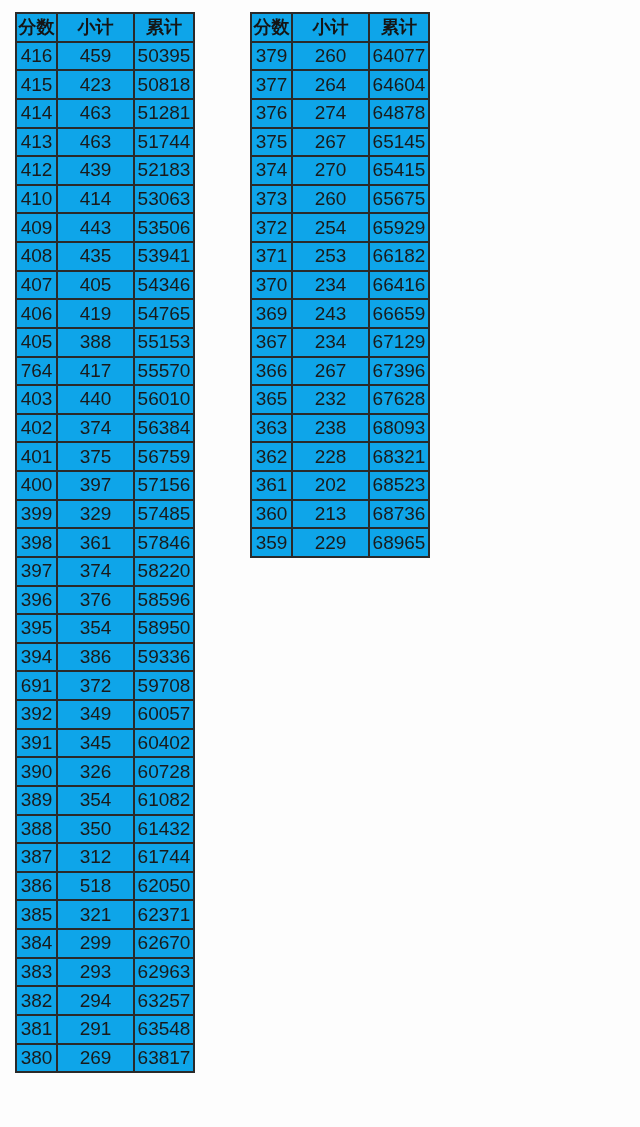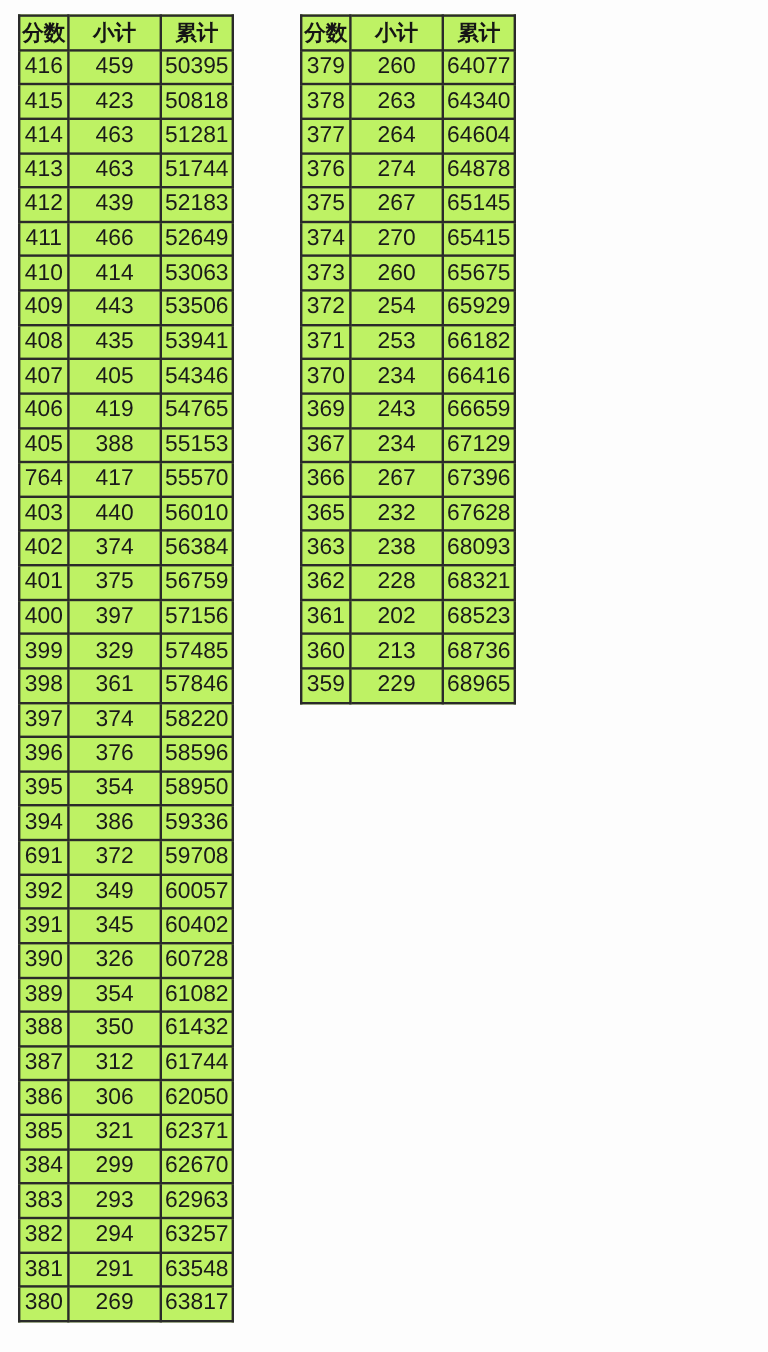--- a/index.html
+++ b/index.html
@@ -12,21 +12,21 @@
     background: #fdfdfd;
     font-family: "Liberation Sans", "DejaVu Sans", sans-serif;
     position: relative;
     overflow: hidden;
   }
   .score-table {
     position: absolute;
     top: 12px;
     border-collapse: collapse;
     table-layout: fixed;
-    background: #bef264;
+    background: #0ea5e9;
   }
   .score-table.left  { left: 15px; }
   .score-table.right { left: 250px; }
   .score-table col.c-score    { width: 41px; }
   .score-table col.c-subtotal { width: 77px; }
   .score-table col.c-cum      { width: 60px; }
   .score-table th,
   .score-table td {
     border: 2px solid #2a2a2a;
     text-align: center;
@@ -83,25 +83,20 @@
         <td>413</td>
         <td>463</td>
         <td>51744</td>
       </tr>
       <tr>
         <td>412</td>
         <td>439</td>
         <td>52183</td>
       </tr>
       <tr>
-        <td>411</td>
-        <td>466</td>
-        <td>52649</td>
-      </tr>
-      <tr>
         <td>410</td>
         <td>414</td>
         <td>53063</td>
       </tr>
       <tr>
         <td>409</td>
         <td>443</td>
         <td>53506</td>
       </tr>
       <tr>
@@ -209,21 +204,21 @@
         <td>350</td>
         <td>61432</td>
       </tr>
       <tr>
         <td>387</td>
         <td>312</td>
         <td>61744</td>
       </tr>
       <tr>
         <td>386</td>
-        <td>306</td>
+        <td>518</td>
         <td>62050</td>
       </tr>
       <tr>
         <td>385</td>
         <td>321</td>
         <td>62371</td>
       </tr>
       <tr>
         <td>384</td>
         <td>299</td>
@@ -265,25 +260,20 @@
       <th>累计</th>
     </tr>
   </thead>
   <tbody>
       <tr>
         <td>379</td>
         <td>260</td>
         <td>64077</td>
       </tr>
       <tr>
-        <td>378</td>
-        <td>263</td>
-        <td>64340</td>
-      </tr>
-      <tr>
         <td>377</td>
         <td>264</td>
         <td>64604</td>
       </tr>
       <tr>
         <td>376</td>
         <td>274</td>
         <td>64878</td>
       </tr>
       <tr>

